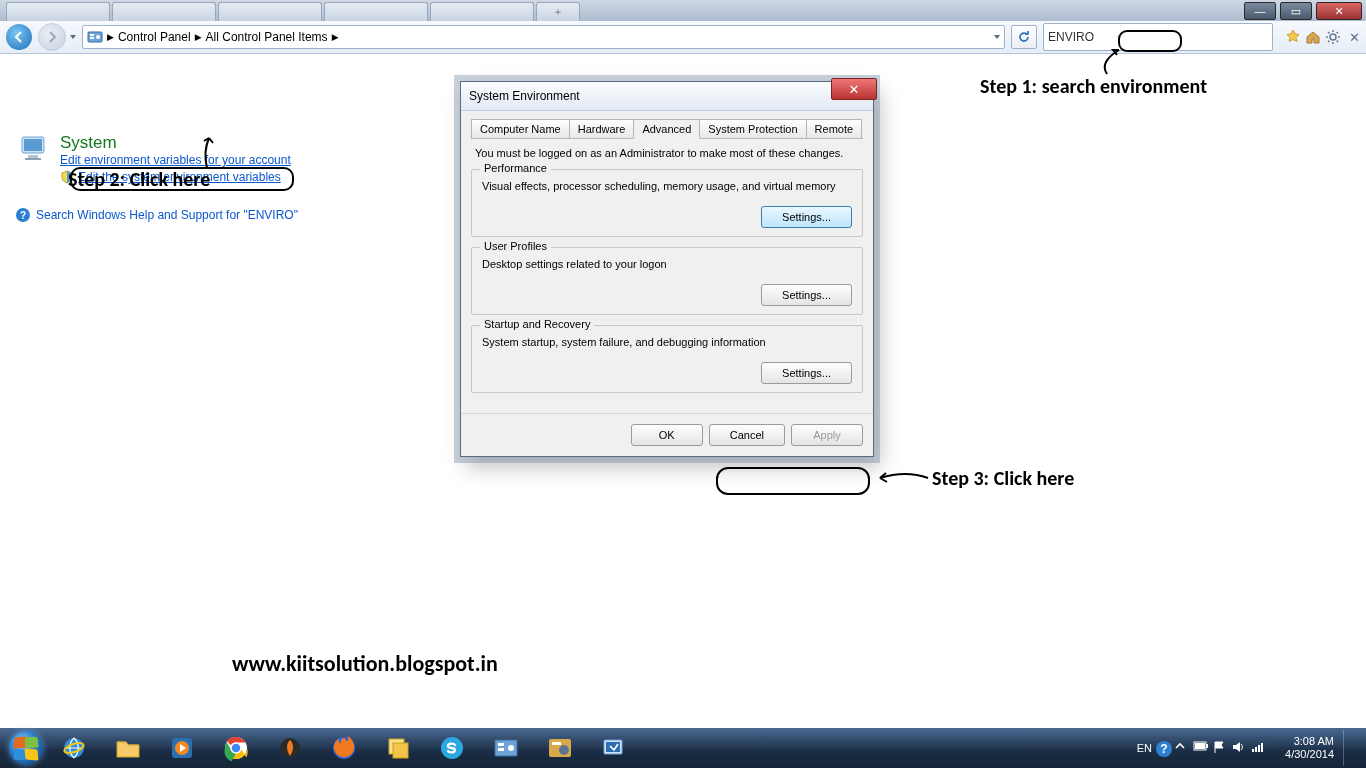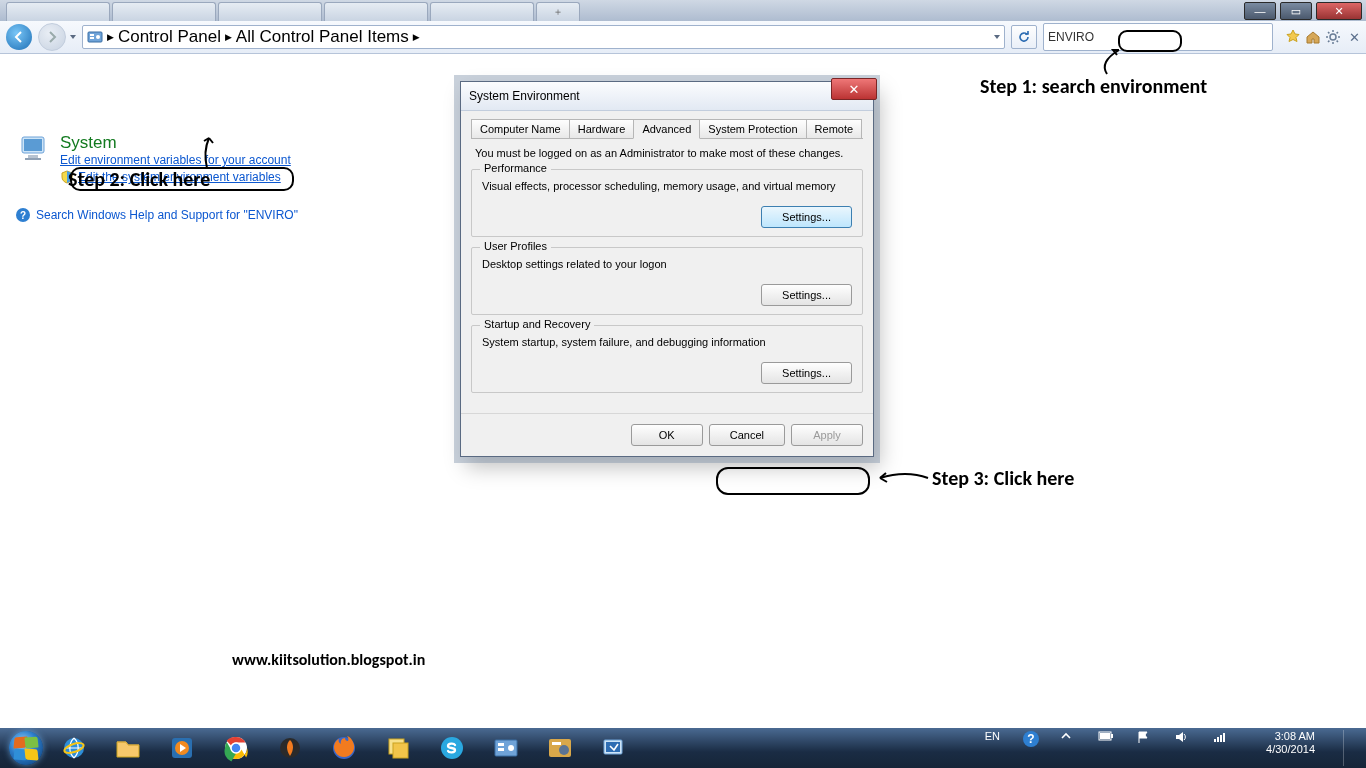--- a/index.html
+++ b/index.html
@@ -15,21 +15,21 @@
   .tab{height:18px;min-width:90px;max-width:160px;background:linear-gradient(#e6ecf3,#c9d4e2);border:1px solid #9aa8bd;border-bottom:none;border-radius:3px 3px 0 0;font-size:10px;color:#666;display:flex;align-items:center;padding:0 6px;overflow:hidden;}
   .tab.new{min-width:30px;max-width:30px;justify-content:center;}
   
   .toolbar{position:absolute;top:21px;left:0;right:0;height:32px;background:linear-gradient(#f6f9fd,#e6edf7);border-bottom:1px solid #b6c4d9;display:flex;align-items:center;padding:0 6px;gap:6px;}
   .navbtn{width:26px;height:26px;border-radius:50%;display:flex;align-items:center;justify-content:center;}
   .navbtn.back{background:radial-gradient(circle at 40% 35%,#79c6f7,#1e6fb5);color:#fff;font-size:14px;}
   .navbtn.fwd{background:radial-gradient(circle at 40% 35%,#e9eef5,#c7d2e1);color:#8a98ad;font-size:14px;border:1px solid #c2cddd;}
   .dd{width:0;height:0;border-left:3px solid transparent;border-right:3px solid transparent;border-top:4px solid #5a6a82;margin-left:-2px;}
   .crumbbar{flex:1;height:22px;border:1px solid #9fb2cd;background:#fff;border-radius:2px;display:flex;align-items:center;padding:0 4px;gap:4px;}
   .crumbicon{width:16px;height:16px;display:inline-flex;align-items:center;justify-content:center;}
-  .crumb{color:#000;font-size:17px;}
+  .crumb{color:#000;font-size:12px;}
   .crumbsep{color:#000;font-size:9px;}
   .refresh{width:24px;height:22px;border:1px solid #9fb2cd;background:linear-gradient(#fefefe,#e9eff8);border-radius:2px;display:flex;align-items:center;justify-content:center;color:#2e6db3;}
   .searchbox{width:220px;height:22px;border:1px solid #9fb2cd;background:#fff;border-radius:2px;display:flex;align-items:center;padding:2px 4px;color:#333;font-size:12px;}
   .endtools{display:flex;align-items:center;gap:4px;margin-left:6px;}
   .endtools div{width:16px;height:16px;}
   .closex{font-size:13px;color:#5b6f8c;margin-left:4px;}
   
   .content{position:absolute;top:53px;left:0;right:0;bottom:40px;}
   .sys-icon{position:absolute;left:20px;top:80px;width:32px;height:32px;}
   .sys-head{position:absolute;left:60px;top:80px;color:#127a1f;font-size:17px;}
@@ -60,35 +60,35 @@
   .wbtn.disabled{color:#9a9a9a;}
   .envbtn{width:140px;}
   .bottombtns{display:flex;justify-content:flex-end;gap:6px;padding:10px;border-top:1px solid #d7d7d7;background:#f0f0f0;}
   .circle-env{position:absolute;left:716px;top:467px;width:150px;height:24px;border:2px solid #000;border-radius:12px;pointer-events:none;}
   .circle-search{position:absolute;left:1118px;top:30px;width:60px;height:18px;border:2px solid #000;border-radius:9px;pointer-events:none;}
   
   .anno{position:absolute;font-family:"Calibri","Segoe UI",sans-serif;font-size:20px;font-weight:bold;color:#000;}
   .anno1{left:980px;top:74px;}
   .anno2{left:68px;top:167px;}
   .anno3{left:932px;top:466px;}
-  .url{position:absolute;left:232px;top:650px;font-family:"Calibri",sans-serif;font-size:16px;font-weight:bold;color:#000;}
+  .url{position:absolute;left:232px;top:650px;font-family:"Calibri",sans-serif;font-size:22px;font-weight:bold;color:#000;}
   
   .arrow{position:absolute;pointer-events:none;}
   
   .taskbar{position:absolute;left:0;right:0;bottom:0;height:40px;background:linear-gradient(#4a6a92,#1a2c44 60%,#162538);display:flex;align-items:center;padding:0 6px;gap:2px;}
   .start{width:40px;height:40px;display:flex;align-items:center;justify-content:center;}
   .orb{width:34px;height:34px;border-radius:50%;background:radial-gradient(circle at 40% 35%,#8fd3ff 0%,#2b7bc8 45%,#0a356c 100%);position:relative;overflow:hidden;box-shadow:0 0 6px rgba(120,190,255,.6);}
   .orb::before,.orb::after{content:"";position:absolute;width:13px;height:11px;}
   .orb::before{left:5px;top:6px;background:#e36b1f;border-radius:2px 1px 2px 1px;transform:skew(-6deg,-4deg);}
   .orb::after{right:5px;top:6px;background:#7cc043;border-radius:1px 2px 1px 2px;transform:skew(6deg,-4deg);}
   .orb .b1,.orb .b2{position:absolute;width:13px;height:11px;}
   .orb .b1{left:5px;bottom:5px;background:#2f8fd8;border-radius:2px 1px 2px 1px;transform:skew(-6deg,4deg);}
   .orb .b2{right:5px;bottom:5px;background:#f7c516;border-radius:1px 2px 1px 2px;transform:skew(6deg,4deg);}
   .tbtn{width:50px;height:36px;border-radius:3px;display:flex;align-items:center;justify-content:center;margin:0 1px;}
-  .tray{margin-left:auto;display:flex;gap:22px;color:#fff;font-size:11px;padding-right:6px;}
+  .tray{margin-left:auto;display:flex;align-items:center;gap:3px;color:#fff;font-size:11px;padding-right:6px;}
   .tray .clock{text-align:right;line-height:13px;margin-left:16px;}
   .trayicon{width:16px;height:16px;display:inline-block;}
   .showdesk{width:10px;height:36px;border-left:1px solid rgba(255,255,255,.25);margin-left:6px;}
 </style>
 </head>
 <body>
 
 <div class="chrome">
   <div class="tabs">
     <div class="tab">&nbsp;</div>

